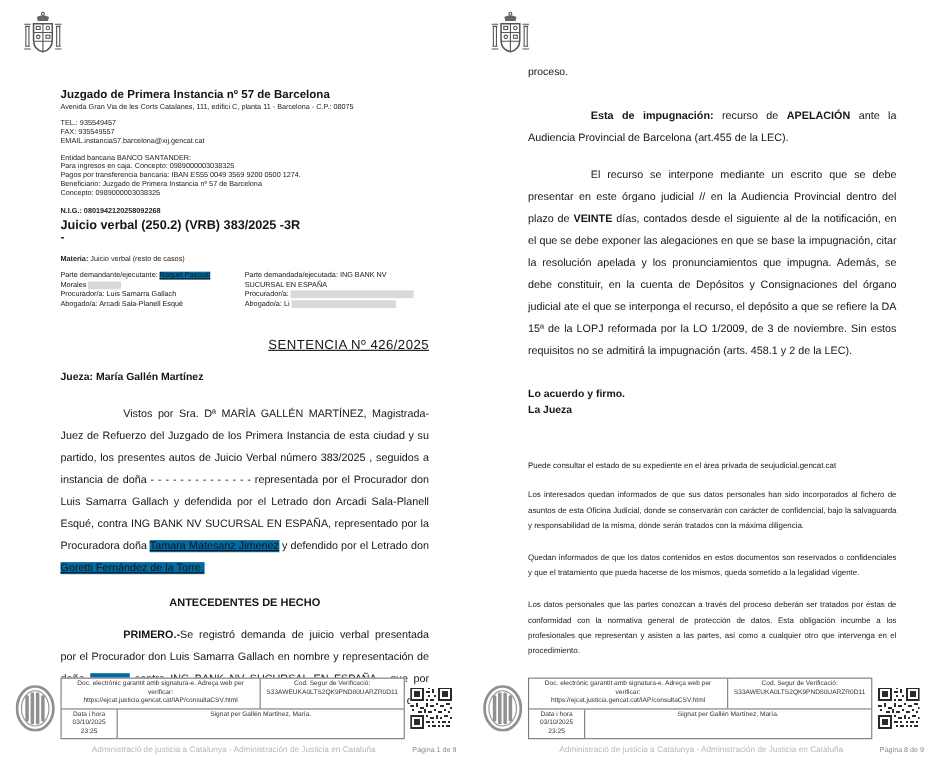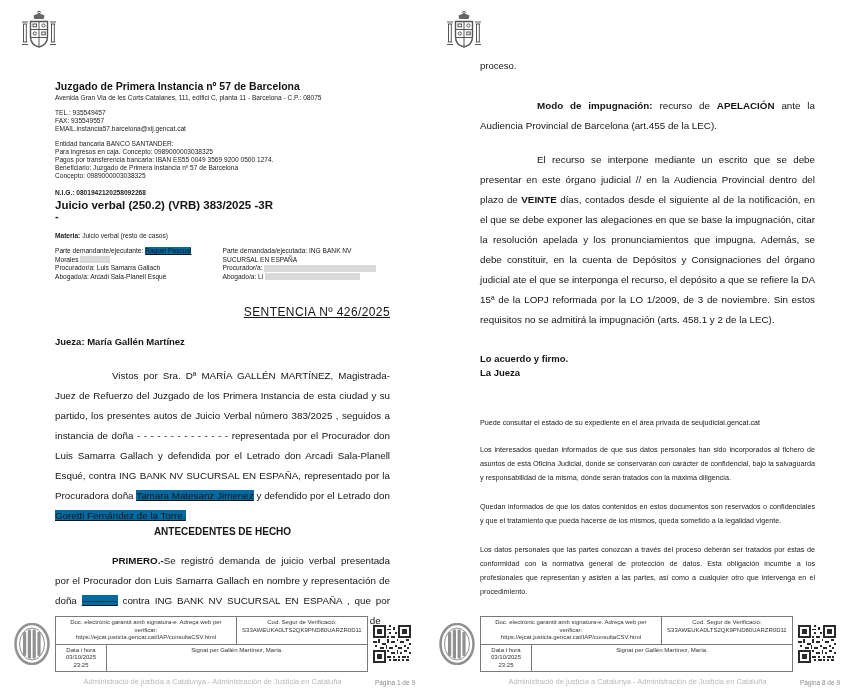--- a/index.html
+++ b/index.html
@@ -22,21 +22,21 @@
   .b{font-weight:bold;}
   .parties{display:flex;margin-top:7px;}
   .party-col{width:50%;padding-right:10px;box-sizing:border-box;font-size:6.6px;line-height:8.5px;}
   .hl{background:#0369a1;text-decoration:underline;}
   .redact{display:inline-block;background:#d9d9d9;height:7px;vertical-align:middle;}
   .w30{width:30px;} .w112{width:112px;} .w95{width:95px;}
 
   .sent-title{text-align:right;font-size:12px;font-weight:normal;text-decoration:underline;margin-top:24px;letter-spacing:.4px;}
   .judge-block{margin-top:16px;font-size:9.5px;line-height:13px;}
   .body-par{margin:0;margin-top:18px;font-size:9.8px;line-height:20px;text-align:justify;text-indent:57px;}
-  .center-head{text-align:center;font-weight:bold;font-size:10px;margin-top:0;}
+  .center-head{text-align:center;font-weight:bold;font-size:10px;margin-top:16px;}
   .primero-par{margin-top:14px;}
 
   .proceso{font-size:9.5px;line-height:12px;}
   .modo-par{margin-top:24px;}
   .recurso-par{margin-top:14px;}
   .acuerdo{margin-top:22px;font-size:9.5px;line-height:14px;}
   .consulta{margin-top:38px;font-size:7.2px;line-height:10px;}
   .privacy{margin:0;margin-top:15px;font-size:7.2px;line-height:14px;text-align:justify;color:#1a1a1a;}
   .privacy.first{}
 
@@ -223,21 +223,21 @@
         <circle cx="14.8" cy="23.5" r="1.6"></circle>
         <rect x="21.8" y="22" width="3.5" height="2.8"></rect>
         <path d="M2 12 h6 M2.8 14 h4.4 M3.5 14 v18 M6.3 14 v18 M2.8 32 h4.4 M2 34.5 h6"></path>
         <path d="M30 12 h6 M30.8 14 h4.4 M31.5 14 v18 M34.3 14 v18 M30.8 32 h4.4 M30 34.5 h6"></path>
       </g>
     </svg>
 
     <div class="content p2-content">
       <div class="proceso">proceso.</div>
 
-      <p class="body-par modo-par"><span class="b">Modo de impugnación:</span><span> recurso de </span><span class="b">APELACIÓN</span><span> ante la Audiencia Provincial de Barcelona (art.455 de la LEC).</span></p>
+      <p class="body-par modo-par"><span class="b">Esta de impugnación:</span><span> recurso de </span><span class="b">APELACIÓN</span><span> ante la Audiencia Provincial de Barcelona (art.455 de la LEC).</span></p>
 
       <p class="body-par recurso-par"><span>El recurso se interpone mediante un escrito que se debe presentar en este órgano judicial // en la Audiencia Provincial dentro del plazo de </span><span class="b">VEINTE</span><span> días, contados desde el siguiente al de la notificación, en el que se debe exponer las alegaciones en que se base la impugnación, citar la resolución apelada y los pronunciamientos que impugna. Además, se debe constituir, en la cuenta de Depósitos y Consignaciones del órgano judicial ate el que se interponga el recurso, el depósito a que se refiere la DA 15ª de la LOPJ reformada por la LO 1/2009, de 3 de noviembre. Sin estos requisitos no se admitirá la impugnación (arts. 458.1 y 2 de la LEC).</span></p>
 
       <div class="acuerdo">
         <div class="b">Lo acuerdo y firmo.</div>
         <div class="b"> La Jueza</div>
       </div>
 
       <div class="consulta">Puede consultar el estado de su expediente en el área privada de seujudicial.gencat.cat</div>
 

